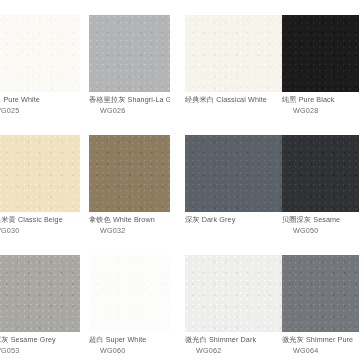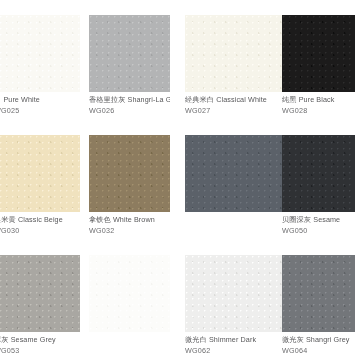--- a/index.html
+++ b/index.html
@@ -39,21 +39,21 @@
   .swatch-cell {
     position: absolute;
     top: 0;
     width: 80px;
     height: 115px;
   }
   
   .col-1 { left: -1px;  width: 81px; }
   .col-2 { left: 89px;  width: 81px; }
   .col-3 { left: 185px; width: 104px; }
-  .col-4 { left: 282px; width: 59px; padding-left: 14px; }
+  .col-4 { left: 282px; width: 77px; }
 
   .swatch-chip {
     position: absolute;
     top: 15px;
     left: 0;
     width: 100%;
     height: 77px;
     background-color: #cccccc;
     background-repeat: repeat;
     background-size: 6px 6px, 11px 11px, 100% 100%;
@@ -78,20 +78,21 @@
   }
   .swatch-code {
     display: block;
     margin-top: 1.5px;
     font-size: 7.2px;
     line-height: 9.5px;
     letter-spacing: 0.2px;
     color: #6d6d6f;
     white-space: nowrap;
     overflow: hidden;
+    margin-left: 11px;
   }
 
   
   .col-1 .swatch-name,
   .col-1 .swatch-code {
     margin-left: -5px;
   }
 </style>
 </head>
 <body>
@@ -110,21 +111,20 @@
       <div class="swatch-chip" title="香格里拉灰 Shangri-La Grey WG026" style="background-color: rgb(179, 180, 181); background-image: radial-gradient(circle at 30% 30%, rgb(198, 199, 200) 0.6px, transparent 0.9px), radial-gradient(circle at 70% 65%, rgb(162, 163, 164) 0.7px, transparent 1.1px), linear-gradient(rgb(179, 180, 181), rgb(179, 180, 181));"></div>
       <div class="swatch-caption">
         <span class="swatch-name">香格里拉灰 Shangri-La Grey</span>
         <span class="swatch-code">WG026</span>
       </div>
     </div>
     <div class="swatch-cell col-3">
       <div class="swatch-chip" title="经典米白 Classical White WG027" style="background-color: rgb(246, 244, 234); background-image: radial-gradient(circle at 30% 30%, rgb(255, 253, 246) 0.6px, transparent 0.9px), radial-gradient(circle at 70% 65%, rgb(232, 229, 214) 0.7px, transparent 1.1px), linear-gradient(rgb(246, 244, 234), rgb(246, 244, 234));"></div>
       <div class="swatch-caption">
         <span class="swatch-name">经典米白 Classical White</span>
-        <span class="swatch-code">WG027</span>
       </div>
     </div>
     <div class="swatch-cell col-4">
       <div class="swatch-chip" title="纯黑 Pure Black WG028" style="background-color: rgb(28, 27, 27); background-image: radial-gradient(circle at 30% 30%, rgb(46, 45, 45) 0.6px, transparent 0.9px), radial-gradient(circle at 70% 65%, rgb(13, 13, 13) 0.7px, transparent 1.1px), linear-gradient(rgb(28, 27, 27), rgb(28, 27, 27));"></div>
       <div class="swatch-caption">
         <span class="swatch-name">纯黑 Pure Black</span>
         <span class="swatch-code">WG028</span>
       </div>
     </div>
   </div>
@@ -140,20 +140,21 @@
     <div class="swatch-cell col-2">
       <div class="swatch-chip" title="拿铁色 Pure Brown WG032" style="background-color: rgb(141, 124, 95); background-image: radial-gradient(circle at 30% 30%, rgb(163, 145, 111) 0.6px, transparent 0.9px), radial-gradient(circle at 70% 65%, rgb(120, 105, 73) 0.7px, transparent 1.1px), linear-gradient(rgb(141, 124, 95), rgb(141, 124, 95));"></div>
       <div class="swatch-caption">
         <span class="swatch-name">拿铁色 White Brown</span>
         <span class="swatch-code">WG032</span>
       </div>
     </div>
     <div class="swatch-cell col-3">
       <div class="swatch-chip" title="深灰 Dark Grey WG034" style="background-color: rgb(91, 97, 105); background-image: radial-gradient(circle at 30% 30%, rgb(110, 116, 124) 0.6px, transparent 0.9px), radial-gradient(circle at 70% 65%, rgb(74, 80, 87) 0.7px, transparent 1.1px), linear-gradient(rgb(91, 97, 105), rgb(91, 97, 105));"></div>
       <div class="swatch-caption">
+        <span class="swatch-name">深灰 Dark Grey</span>
       </div>
     </div>
     <div class="swatch-cell col-4">
       <div class="swatch-chip" title="贝圈深灰 Cinder WG050" style="background-color: rgb(47, 49, 52); background-image: radial-gradient(circle at 30% 30%, rgb(67, 70, 74) 0.6px, transparent 0.9px), radial-gradient(circle at 70% 65%, rgb(31, 33, 36) 0.7px, transparent 1.1px), linear-gradient(rgb(47, 49, 52), rgb(47, 49, 52));"></div>
       <div class="swatch-caption">
         <span class="swatch-name">贝圈深灰 Sesame</span>
         <span class="swatch-code">WG050</span>
       </div>
     </div>
   </div>
@@ -161,30 +162,34 @@
   <div class="swatch-row row-3">
     <div class="swatch-cell col-1">
       <div class="swatch-chip" title="麻灰 Sesame Grey WG053" style="background-color: rgb(169, 167, 162); background-image: radial-gradient(circle at 30% 30%, rgb(194, 192, 186) 0.6px, transparent 0.9px), radial-gradient(circle at 70% 65%, rgb(145, 143, 138) 0.7px, transparent 1.1px), linear-gradient(rgb(169, 167, 162), rgb(169, 167, 162));"></div>
       <div class="swatch-caption">
         <span class="swatch-name">麻灰 Sesame Grey</span>
         <span class="swatch-code">WG053</span>
       </div>
     </div>
     <div class="swatch-cell col-2">
       <div class="swatch-chip" title="超白 Super White WG060" style="background-color: rgb(252, 252, 250); background-image: radial-gradient(circle at 30% 30%, rgb(255, 255, 255) 0.6px, transparent 0.9px), radial-gradient(circle at 70% 65%, rgb(244, 244, 241) 0.7px, transparent 1.1px), linear-gradient(rgb(252, 252, 250), rgb(252, 252, 250));"></div>
+      <div class="swatch-caption">
+        <span class="swatch-name">超白 Super White</span>
+        <span class="swatch-code">WG060</span>
+      </div>
     </div>
     <div class="swatch-cell col-3">
       <div class="swatch-chip" title="微光白 Shimmer White WG062" style="background-color: rgb(238, 238, 237); background-image: radial-gradient(circle at 30% 30%, rgb(255, 255, 255) 0.6px, transparent 0.9px), radial-gradient(circle at 70% 65%, rgb(220, 220, 218) 0.7px, transparent 1.1px), linear-gradient(rgb(238, 238, 237), rgb(238, 238, 237));"></div>
       <div class="swatch-caption">
         <span class="swatch-name">微光白 Shimmer Dark</span>
         <span class="swatch-code">WG062</span>
       </div>
     </div>
     <div class="swatch-cell col-4">
       <div class="swatch-chip" title="微光灰 Shimmer Grey WG064" style="background-color: rgb(115, 118, 122); background-image: radial-gradient(circle at 30% 30%, rgb(139, 142, 146) 0.6px, transparent 0.9px), radial-gradient(circle at 70% 65%, rgb(95, 98, 102) 0.7px, transparent 1.1px), linear-gradient(rgb(115, 118, 122), rgb(115, 118, 122));"></div>
       <div class="swatch-caption">
-        <span class="swatch-name">微光灰 Shangri Grey</span>
+        <span class="swatch-name">微光灰 Shimmer Pure</span>
         <span class="swatch-code">WG064</span>
       </div>
     </div>
   </div>
 
 </div>
 
 </body></html>

